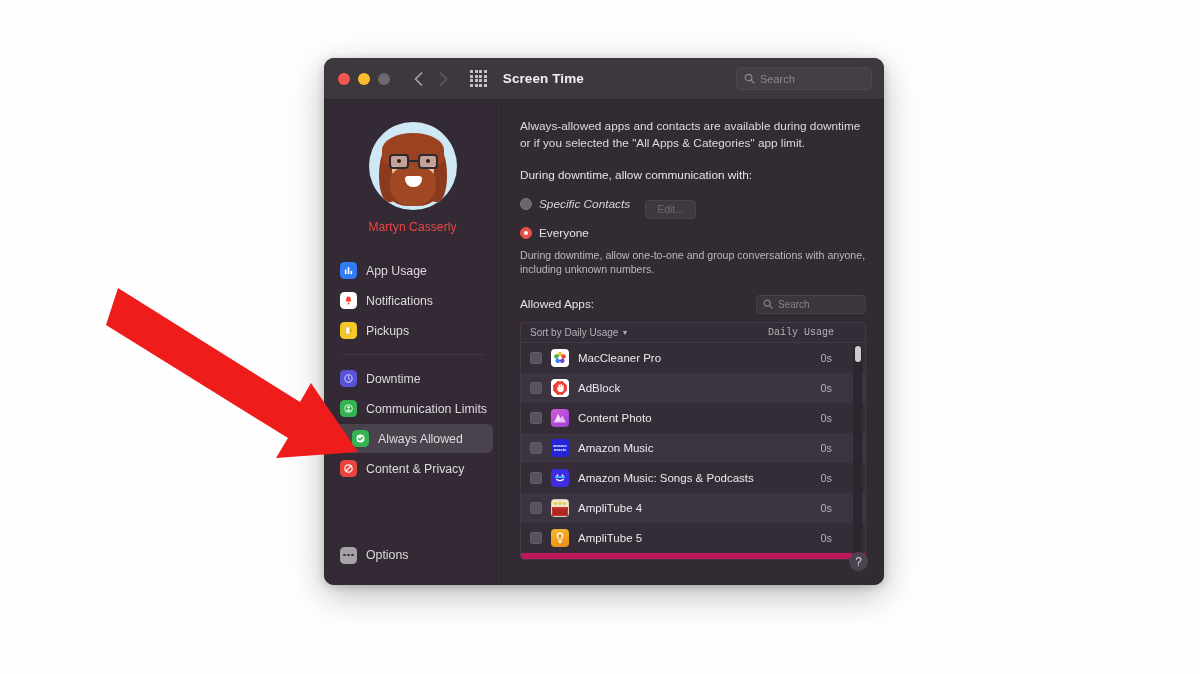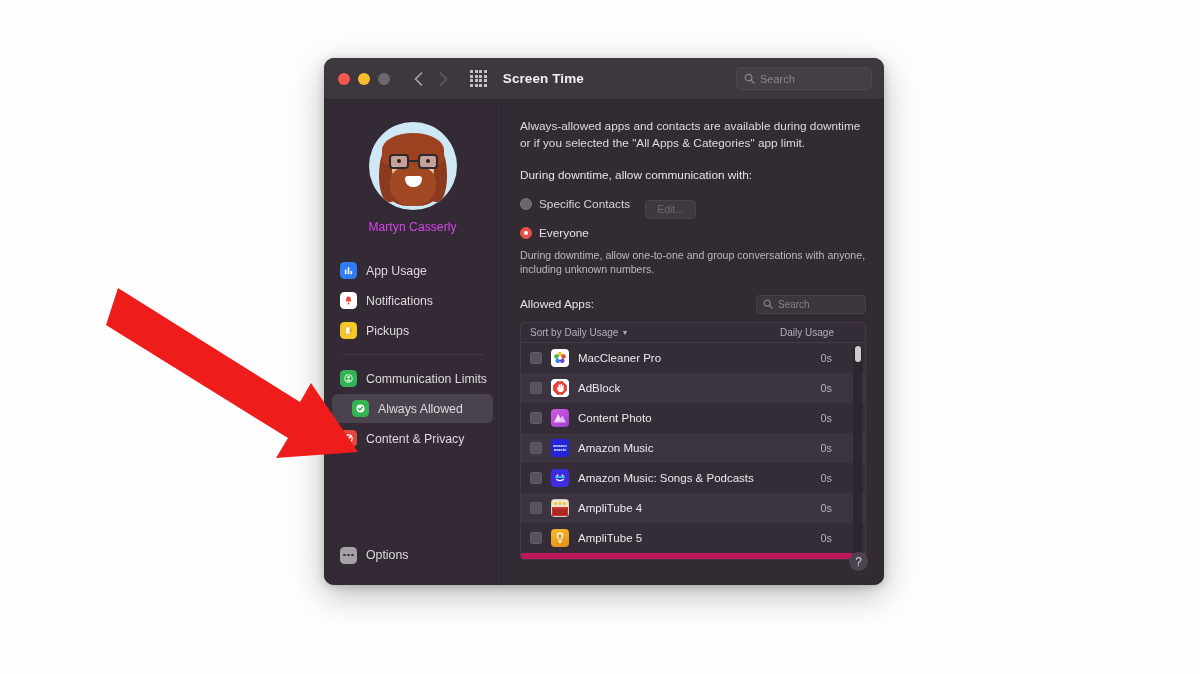--- a/index.html
+++ b/index.html
@@ -88,21 +88,21 @@
            background:#fff; border-radius:3px 3px 8px 8px; }
   .glasses { position:absolute; left:19px; top:32px; width:51px; height:15px; }
   .lens { position:absolute; top:0; width:20px; height:15px;
           border:2px solid #2a2a30; border-radius:4px; background:#eaf6ff88; }
   .lens.a { left:1px; } .lens.b { right:1px; }
   .bridge { position:absolute; left:21px; top:6px; width:9px; height:2px; background:#2a2a30; }
   .eye { position:absolute; top:5px; width:4px; height:4px; background:#2b2118; border-radius:50%; }
   .eye.a { left:9px; } .eye.b { right:9px; }
 
   #user-name {
-    text-align: center; color: #d946ef; font-size: 12px;
+    text-align: center; color: #ef4444; font-size: 12px;
     margin-top: 10px; letter-spacing: .1px;
   }
 
   #sidebar-nav { margin-top: 22px; padding: 0 8px; }
   .sb-item {
     display: flex; align-items: center; gap: 9px;
     height: 29px; padding: 0 8px; border-radius: 6px; margin-bottom: 1px;
     cursor: default;
   }
   .sb-item.active { background: #4a424c; padding-left: 20px; }
@@ -132,21 +132,21 @@
 
   .radio-row { display: flex; align-items: center; gap: 7px; margin-top: 7px; }
   .radio {
     width: 12px; height: 12px; border-radius: 50%; flex: none;
     background: #6b646d; border: 1px solid #7a737c;
     display: flex; align-items: center; justify-content: center;
   }
   .radio.on { background: #e8524a; border-color: #e8524a; }
   .radio.on::after { content: ""; width: 4px; height: 4px; background: #fff; border-radius: 50%; }
   .radio-label { color: #e6e2e7; font-size: 11.8px; }
-  .radio-label.dim { color: #d8d2d9; }
+  .radio-label.dim { color: #d8d2d9; font-style: italic; }
   #edit-btn {
     margin-left: 8px; height: 19px; padding: 0 11px;
     background: #3f3841; border: 1px solid #4a434c; border-radius: 4px;
     color: #6f686f; font-size: 10.5px; display: flex; align-items: center; margin-top: 11px;
   }
   .sub-note { margin-top: 8px; }
 
   
   #allowed-head { display: flex; align-items: center; margin-top: 18px; }
   #allowed-label { color: #e6e2e7; font-size: 11.8px; }
@@ -160,21 +160,21 @@
   #table {
     margin-top: 8px; width: 100%; height: 238px;
     background: #be185d; border: 1px solid #433a45; border-radius: 4px;
     overflow: hidden; position: relative;
   }
   #thead {
     height: 20px; display: flex; align-items: center;
     padding: 0 9px; border-bottom: 1px solid #433a45; background: #342c36;
   }
   .th { color: #b7b0b8; font-size: 10px; }
-  .th.right { margin-left: auto; margin-right: 22px; }
+  .th.right { margin-left: auto; margin-right: 22px; font-family: Liberation Mono, monospace; }
   .chev { font-size: 7px; margin-left: 3px; color: #b7b0b8; }
 
   #rows { position: relative; height: 217px; overflow: hidden; }
   .row {
     height: 30px; display: flex; align-items: center; padding: 0 9px; gap: 9px;
   }
   .row.odd { background: #342c36; }
   .row.even { background: #3c3440; }
   .cb {
     width: 12px; height: 12px; border-radius: 2.5px;
@@ -317,20 +317,29 @@
               <svg width="11" height="11" viewBox="0 0 12 12">
                   <rect x="3" y="2" width="4.5" height="8" rx="1" fill="#fff" stroke="#b88f10" stroke-width=".5"></rect>
                   <rect x="8" y="4" width="1.6" height="4" rx=".6" fill="#e8a50b"></rect>
                 </svg>
             </span>
             <span class="sb-label">Pickups</span>
           </div>
 
           <div class="sb-sep"></div>
 
+          <div class="sb-item">
+            <span class="sb-icon" style="background:#5a52d6;">
+              <svg width="11" height="11" viewBox="0 0 12 12">
+                  <circle cx="6" cy="6" r="4" stroke="#cfd2ff" stroke-width="1.1" fill="none"></circle>
+                  <path d="M6 3.4V6l1.8 1" stroke="#cfd2ff" stroke-width="1" fill="none" stroke-linecap="round"></path>
+                </svg>
+            </span>
+            <span class="sb-label">Downtime</span>
+          </div>
 
 
           <div class="sb-item">
             <span class="sb-icon" style="background:#34b352;">
               <svg width="11" height="11" viewBox="0 0 12 12">
                   <circle cx="6" cy="6" r="4.2" stroke="#fff" stroke-width=".9" fill="none"></circle>
                   <circle cx="6" cy="4.7" r="1.4" fill="#fff"></circle>
                   <path d="M3.6 9c.5-1.4 1.4-2 2.4-2s1.9.6 2.4 2" fill="#fff"></path>
                 </svg>
             </span>

